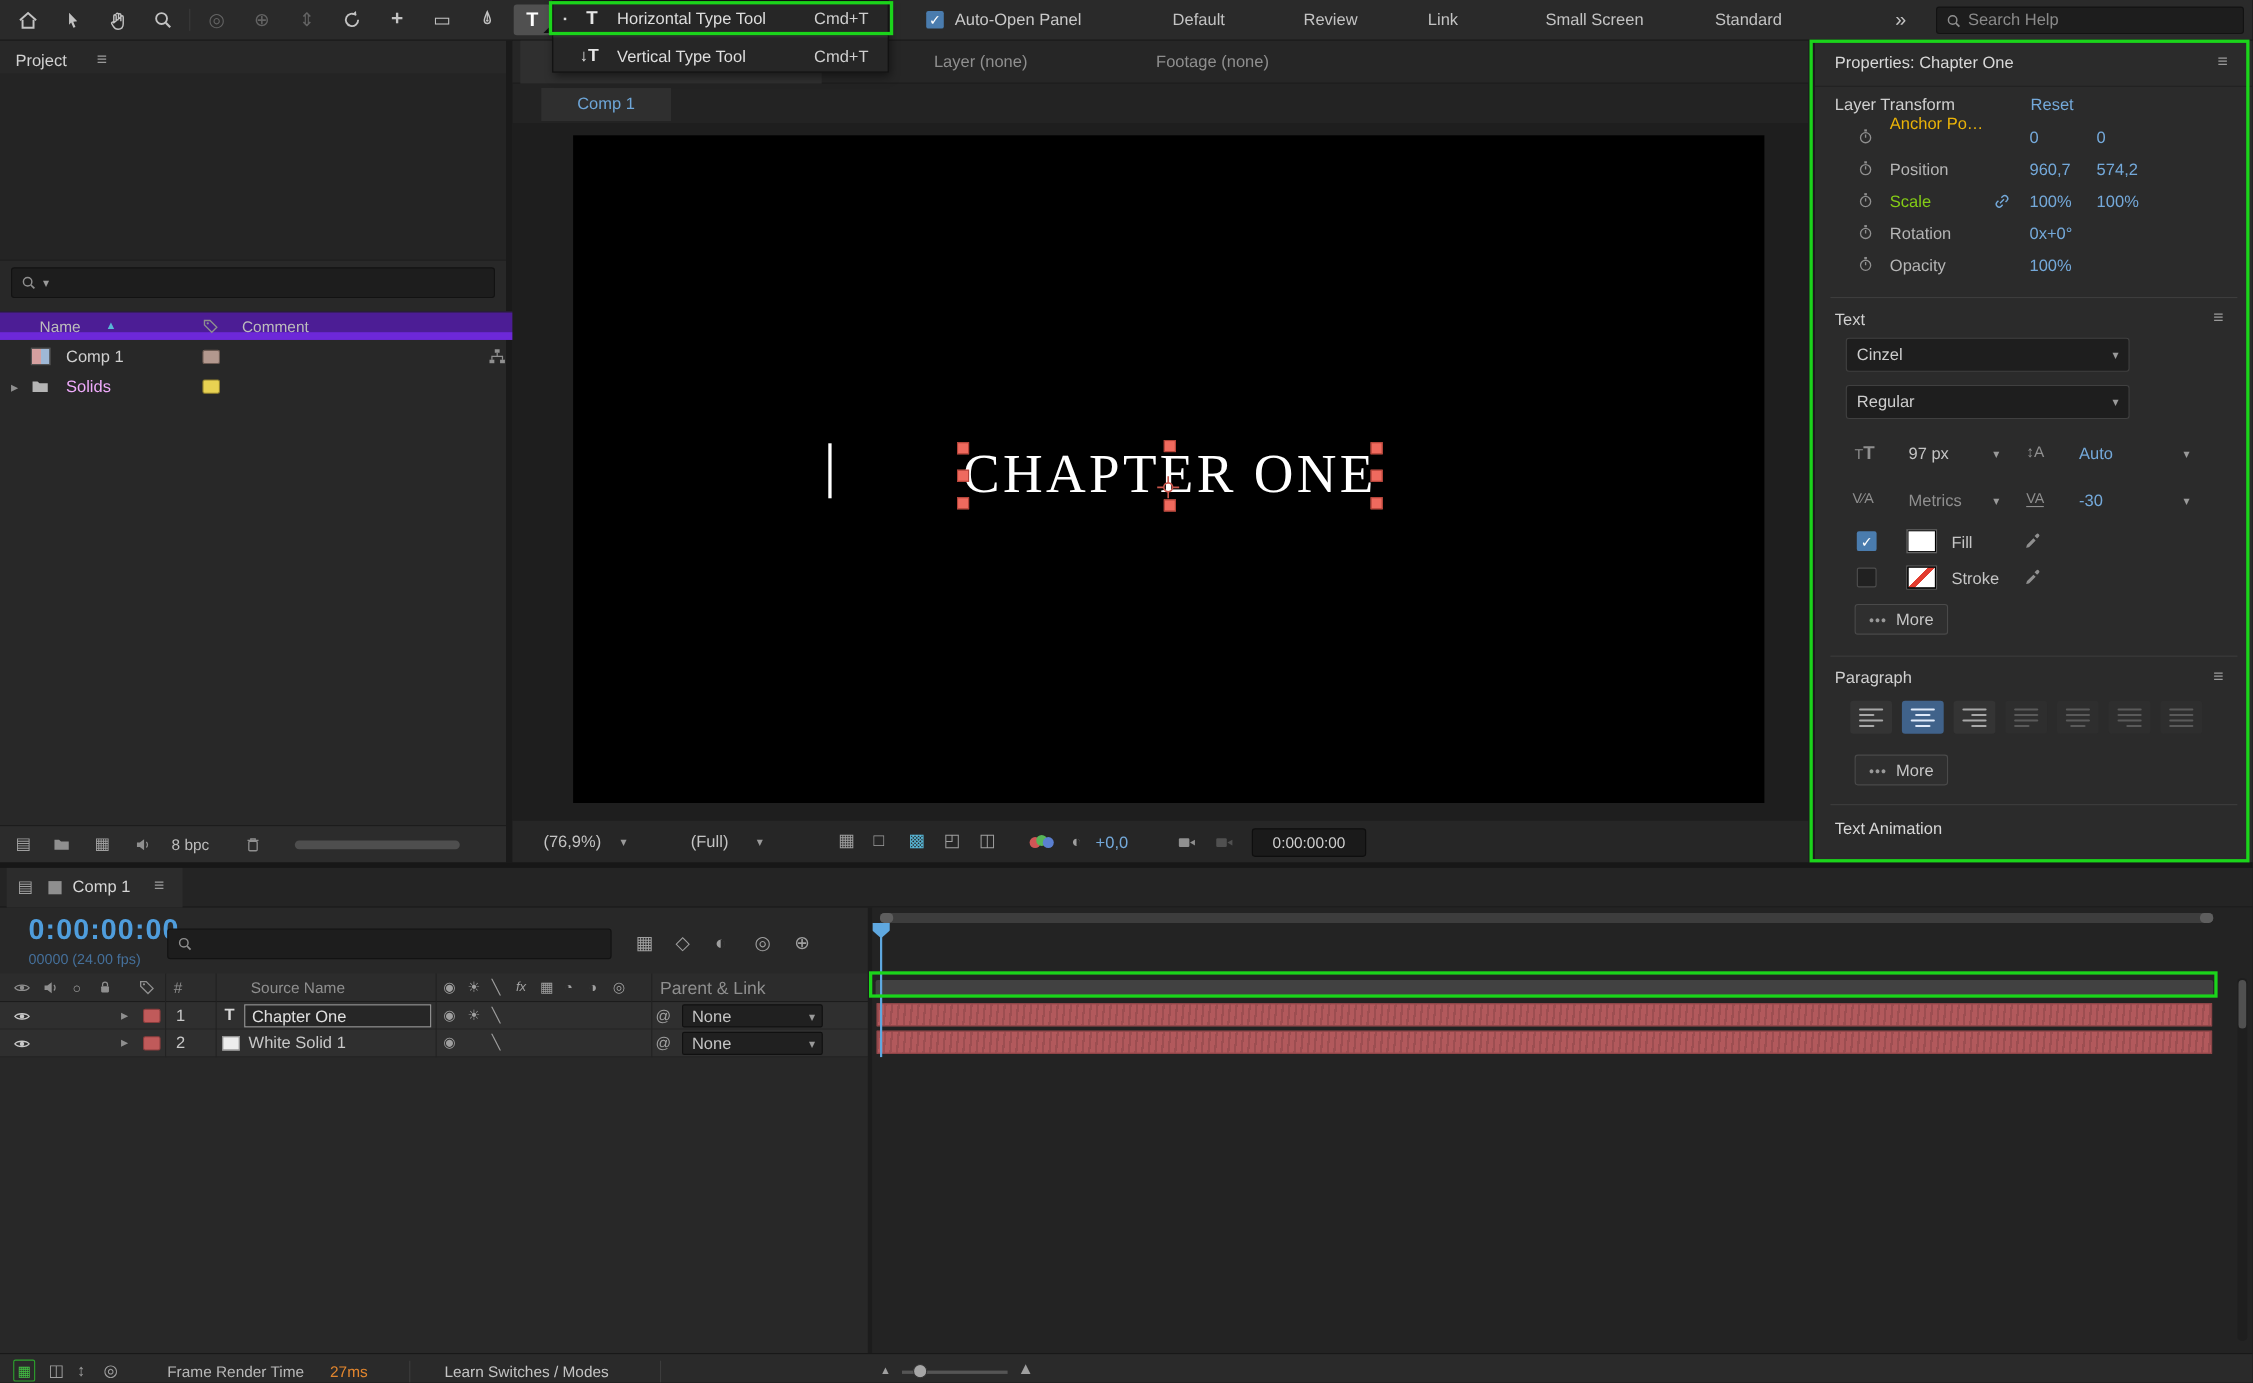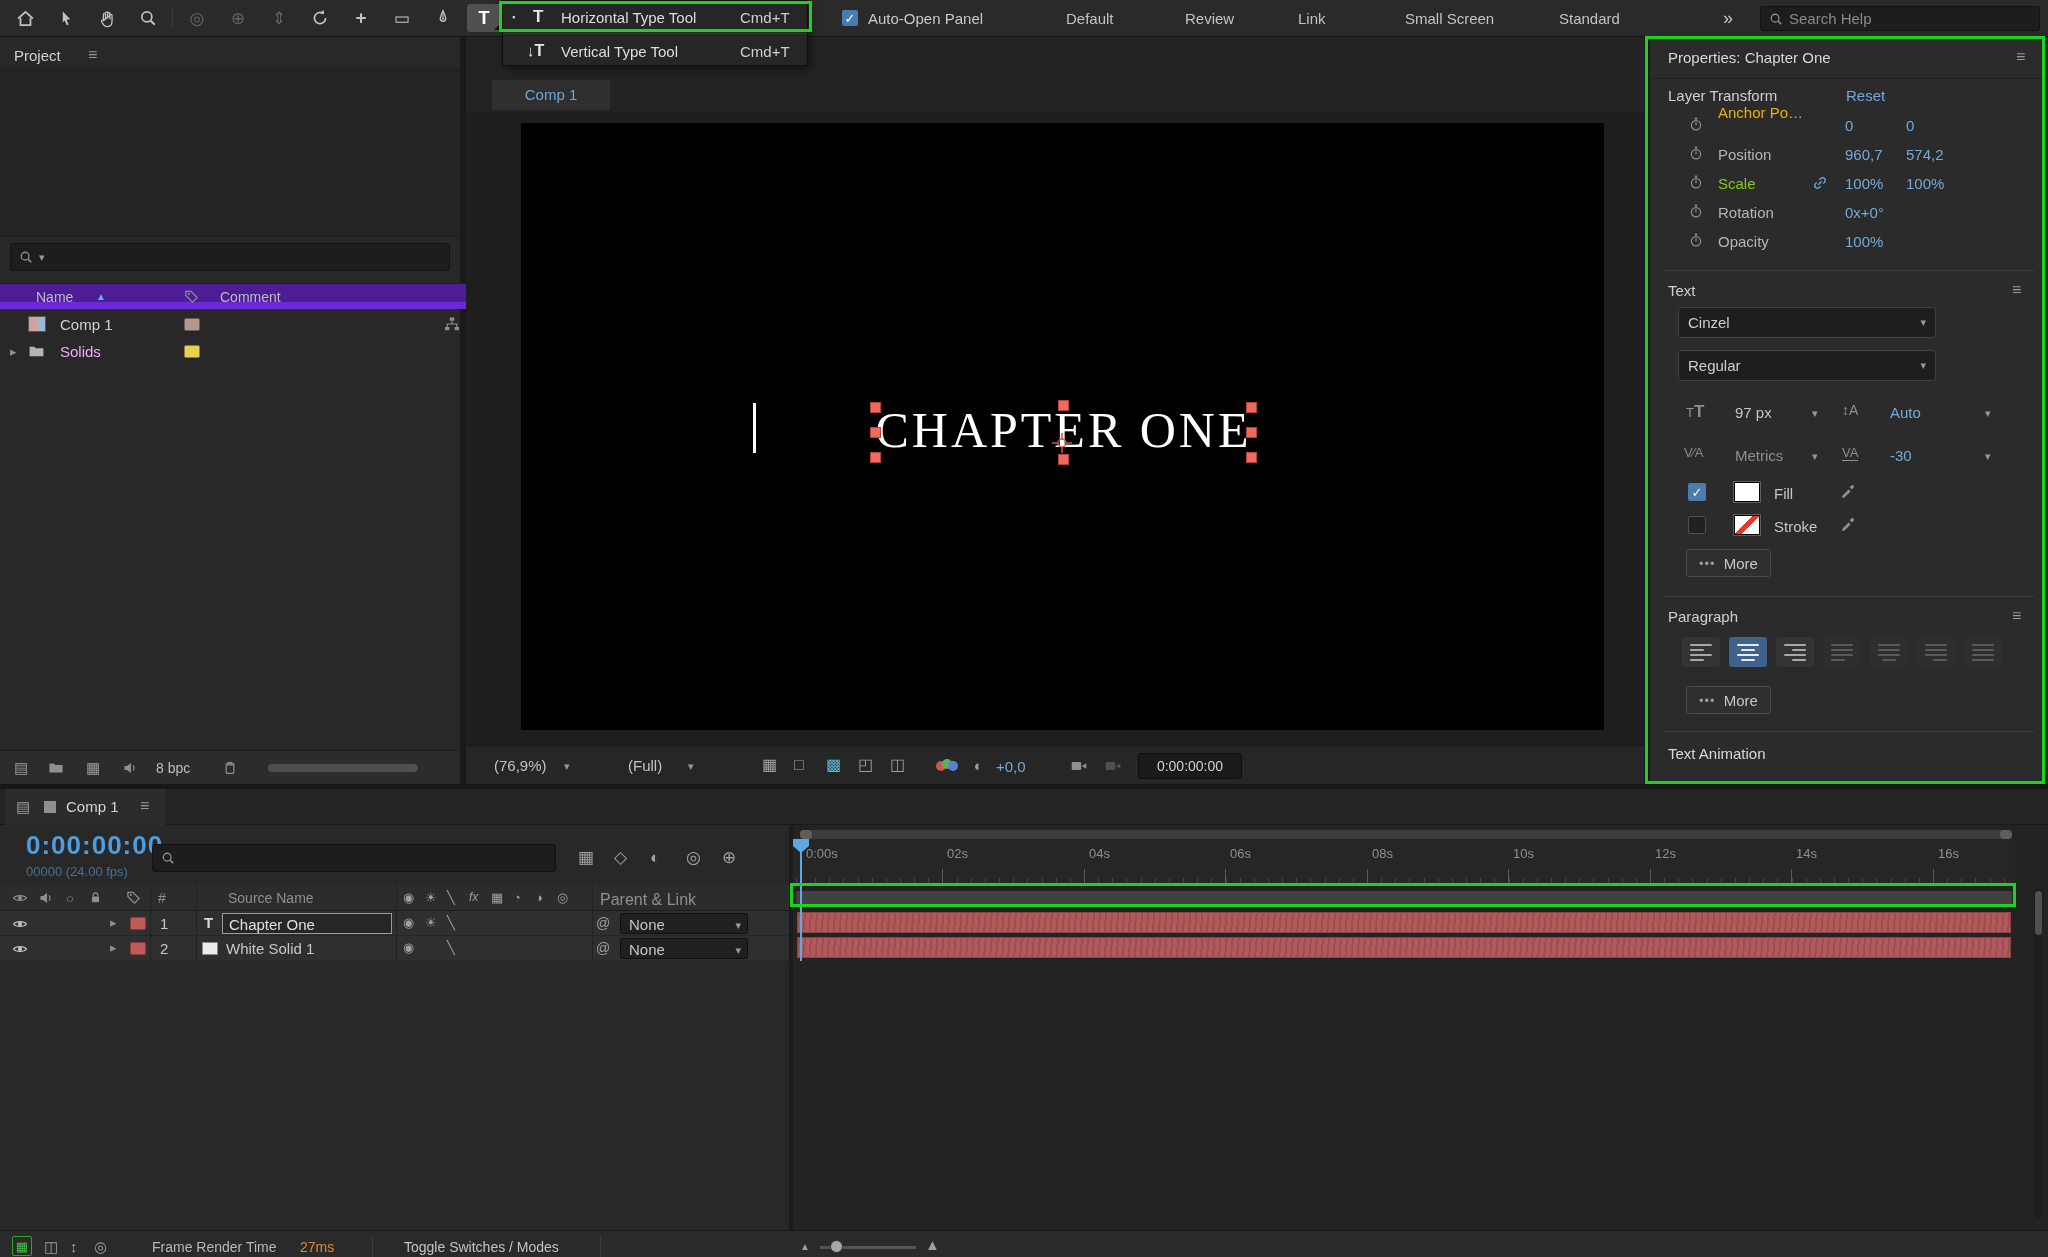--- a/index.html
+++ b/index.html
@@ -267,20 +267,25 @@
         </svg>
       <span class="tx" style="left:156px;top:10px;color:#bdbdbd;font-size:14px">8 bpc</span>
       <svg class="sv ab dim" width="16" height="16" style="left:222px;top:9px">
           <use href="#i-trash"></use>
         </svg>
       <div class="ab" style="left:268px;top:13px;width:150px;height:8px;background:#4e4e4e;border-radius:4px"></div>
     </div>
   </div>
 
   <div class="ab" style="left:466px;top:37px;width:1184px;height:747px;background:#232323;border-right:6px solid #1a1a1a">
+    <div class="ab" style="left:0;top:0;width:1178px;height:39px;background:#262626;border-bottom:1px solid #1c1c1c">
+      <div class="ab" style="left:7px;top:0;width:274px;height:39px;background:#2f2f2f"></div>
+      <span class="tx dim" style="left:383px;top:12px">Layer (none)</span>
+      <span class="tx dim" style="left:585px;top:12px">Footage (none)</span>
+    </div>
 
     <div class="ab" style="left:26px;top:43px;width:118px;height:30px;background:#2f2f2f;text-align:center;line-height:30px">
       <span style="color:#6ea6d8">Comp 1</span>
     </div>
 
     <div class="ab" style="left:0;top:75px;width:1178px;height:633px;background:#1e1e1e"></div>
     <div class="ab" style="left:55px;top:86px;width:1083px;height:607px;background:#000">
       <span class="tx" style="left:349px;top:280px;width:387px;text-align:center;font-family:'Liberation Serif',serif;font-size:50px;letter-spacing:3px;color:#fff">CHAPTER ONE</span>
       <div class="ab" style="left:232px;top:280px;width:3px;height:50px;background:#fff"></div>
 
@@ -570,34 +575,20 @@
     <div class="vline" style="left:396px;top:96px;height:76px"></div>
     <div class="vline" style="left:592px;top:96px;height:76px"></div>
     <div class="ab" style="left:789px;top:36px;width:4px;height:405px;background:#1c1c1c"></div>
 
     <div class="ab" style="left:793px;top:36px;width:1255px;height:405px;background:#232323">
       <div class="ab" style="left:7px;top:5px;width:1212px;height:9px;background:#3d3d3d;border-radius:4px">
         <i class="ab" style="left:0;top:0;width:12px;height:9px;background:#5e5e5e;border-radius:4px"></i>
         <i class="ab" style="right:0;top:0;width:12px;height:9px;background:#5e5e5e;border-radius:4px"></i>
       </div>
 
-      <div class="ab" style="left:0;top:14px;width:1222px;height:46px;background:#262626;border-bottom:1px solid #191919">
-        <span class="tx dim" style="left:13px;top:8px;font-size:13px">0:00s</span>
-        <span class="tx dim" style="left:154px;top:8px;font-size:13px">02s</span>
-        <span class="tx dim" style="left:296px;top:8px;font-size:13px">04s</span>
-        <span class="tx dim" style="left:437px;top:8px;font-size:13px">06s</span>
-        <span class="tx dim" style="left:579px;top:8px;font-size:13px">08s</span>
-        <span class="tx dim" style="left:720px;top:8px;font-size:13px">10s</span>
-        <span class="tx dim" style="left:862px;top:8px;font-size:13px">12s</span>
-        <span class="tx dim" style="left:1003px;top:8px;font-size:13px">14s</span>
-        <span class="tx dim" style="left:1145px;top:8px;font-size:13px">16s</span>
-        <div class="ab" style="left:0;top:30px;width:1222px;height:16px;
-                    background-image:repeating-linear-gradient(90deg,#5a5a5a 0 1px,transparent 1px 141.5px),repeating-linear-gradient(90deg,#454545 0 1px,transparent 1px 14.15px);
-                    background-size:auto 16px,auto 7px;background-position:8px 0,8px 9px;background-repeat:repeat-x"></div>
-      </div>
 
       <div class="ab" style="left:3px;top:66px;width:1216px;height:15px;background:#414141;border-radius:2px"></div>
 
       <div class="bar" style="left:4px;top:87px;width:1214px"></div>
       <div class="bar" style="left:4px;top:112px;width:1214px"></div>
 
       <div class="ab" style="left:7px;top:14px;width:2px;height:122px;background:#5fa8e0;z-index:10"></div>
       <div class="ab" style="left:0;top:14px;width:16px;height:14px;background:#5fa8e0;z-index:10;clip-path:polygon(0 0,100% 0,100% 50%,50% 100%,0 50%)"></div>
 
       <div class="ab" style="left:1241px;top:64px;width:9px;height:330px;background:#1e1e1e;border-radius:4px">
@@ -607,21 +598,21 @@
 
     <div class="ab" style="left:0;top:441px;width:2048px;height:32px;background:#2a2a2a;border-top:1px solid #181818">
       <span class="g" style="left:12px;top:5px;width:20px;height:20px;border:1px solid #2da32d;border-radius:2px;color:#44c244;font-size:13px;display:flex;align-items:center;justify-content:center">▦</span>
       <span class="g" style="left:44px;top:8px;font-size:15px">◫</span>
       <span class="g" style="left:70px;top:8px;font-size:15px">↕</span>
       <span class="g" style="left:94px;top:8px;font-size:15px">◎</span>
 
       <span class="tx" style="left:152px;top:9px;color:#b8b8b8;font-size:14px">Frame Render Time</span>
       <span class="tx" style="left:300px;top:9px;color:#e2862e;font-size:14px">27ms</span>
       <div class="vline" style="left:372px;top:6px;height:20px;background:#3c3c3c"></div>
-      <span class="tx" style="left:404px;top:9px;color:#c4c4c4;font-size:14px">Toggle Switches / Modes</span>
+      <span class="tx" style="left:404px;top:9px;color:#c4c4c4;font-size:14px">Learn Switches / Modes</span>
       <div class="vline" style="left:600px;top:6px;height:20px;background:#3c3c3c"></div>
 
       <span class="g" style="left:800px;top:11px;font-size:10px">▲</span>
       <div class="ab" style="left:820px;top:15px;width:96px;height:3px;background:#555"></div>
       <div class="ab" style="left:830px;top:9px;width:13px;height:13px;border-radius:50%;background:#a6a6a6;border:1px solid #333"></div>
       <span class="g" style="left:925px;top:6px;font-size:15px">▲</span>
     </div>
   </div>
 
   <div class="greenbox" style="left:499px;top:1px;width:313px;height:31px"></div>

